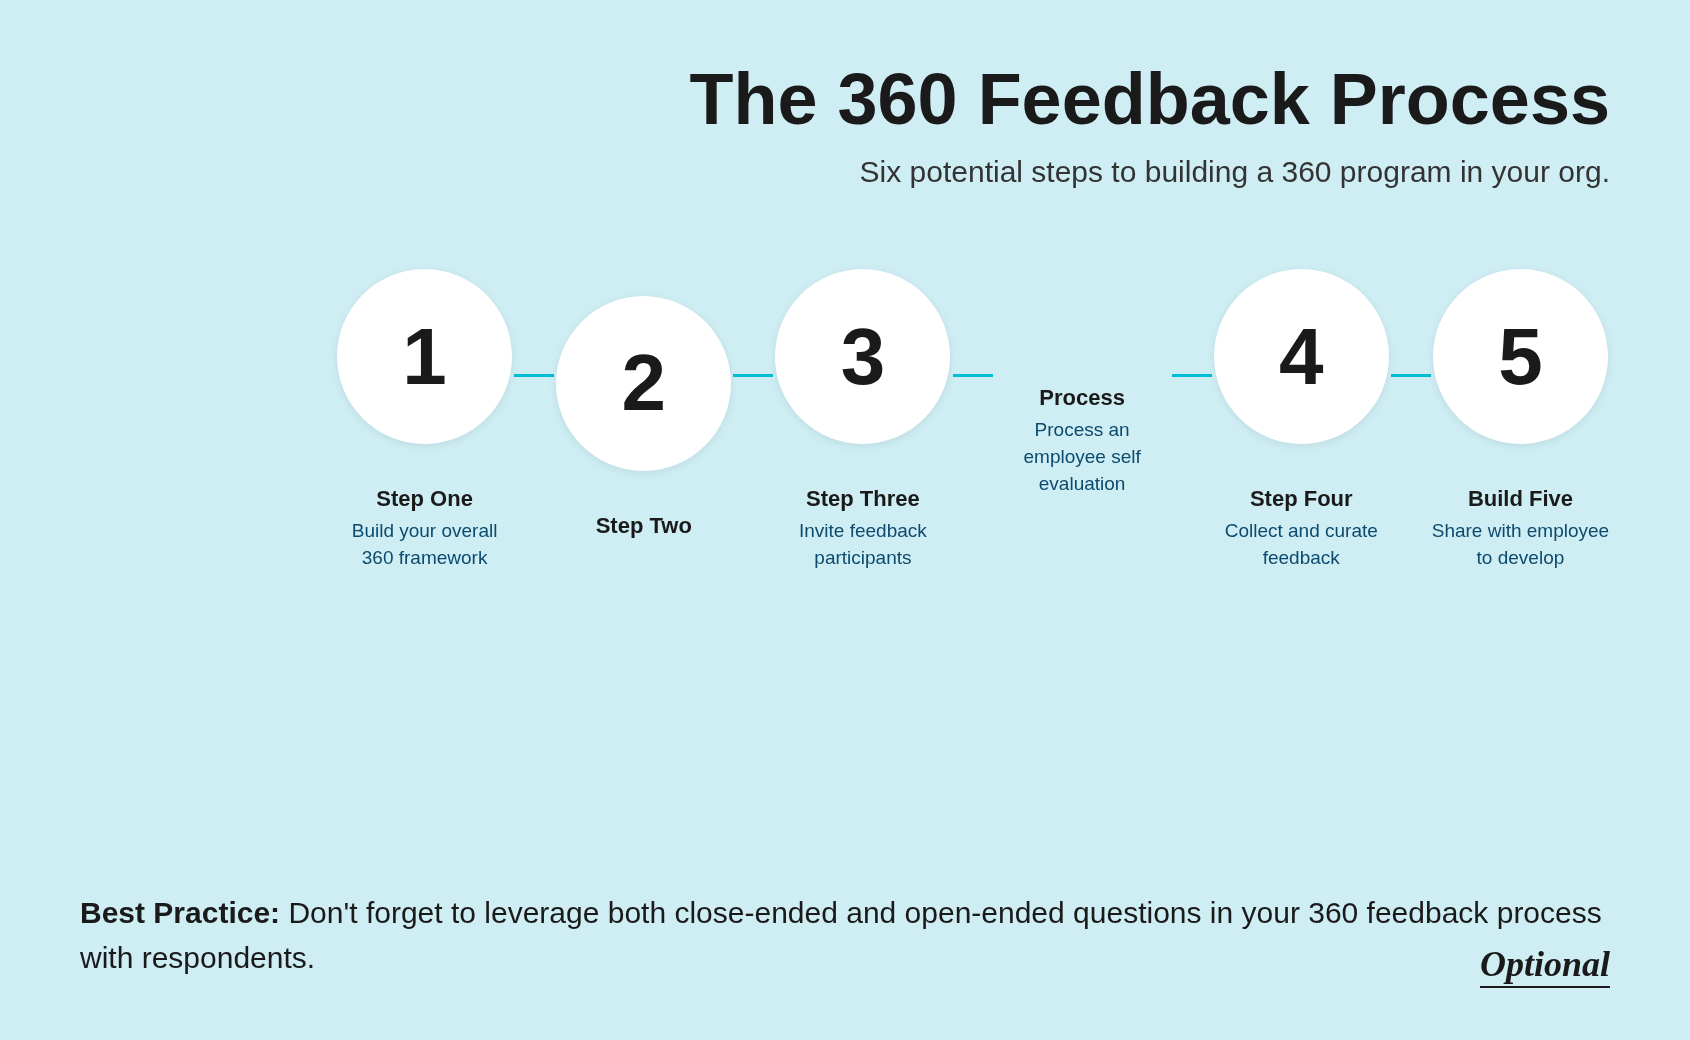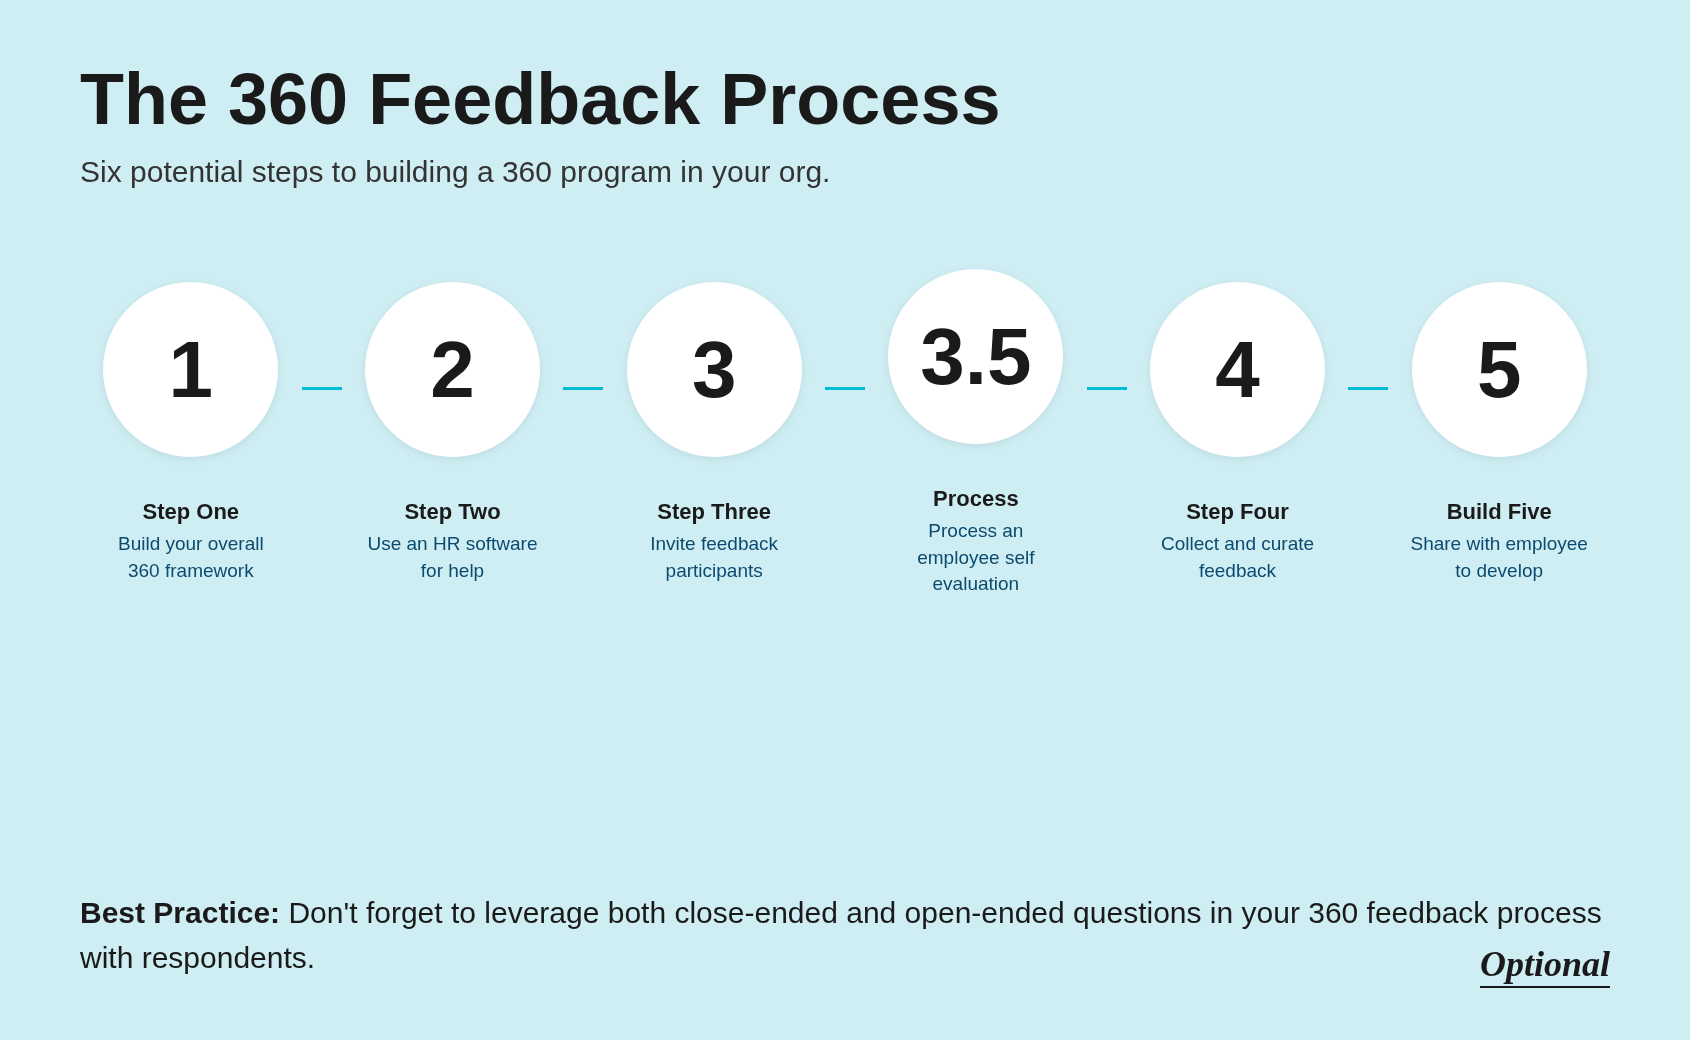--- a/index.html
+++ b/index.html
@@ -1,15 +1,15 @@
 <!DOCTYPE html>
 <html><head>
   <meta charset="utf-8">
   <style>
-    * { margin: 0; padding: 0; box-sizing: border-box; }
+    * { margin: 0; padding: 0; box-sizing: border-box; align-items: flex-end; }
 
     body {
       width: 1690px;
       height: 1040px;
       background-color: #ceeef4;
       font-family: 'Arial', sans-serif;
       overflow: hidden;
       position: relative;
     }
 
@@ -140,34 +140,32 @@
           <div class="step-label">
             <div class="step-label-title">Step One</div>
             <div class="step-label-desc">Build your overall 360 framework</div>
           </div>
         </div>
         <div class="connector"></div>
         <div class="step-wrapper">
           <div class="circle">2</div>
           <div class="step-label">
             <div class="step-label-title">Step Two</div>
-            <div class="step-label-desc">Use an HR software for help</div>
           </div>
         </div>
         <div class="connector"></div>
         <div class="step-wrapper">
           <div class="circle">3</div>
           <div class="step-label">
             <div class="step-label-title">Step Three</div>
             <div class="step-label-desc">Invite feedback participants</div>
           </div>
         </div>
         <div class="connector"></div>
         <div class="step-wrapper">
-          <div class="circle">3.5</div>
           <div class="step-label">
             <div class="step-label-title">Process</div>
             <div class="step-label-desc">Process an employee self evaluation</div>
           </div>
         </div>
         <div class="connector"></div>
         <div class="step-wrapper">
           <div class="circle">4</div>
           <div class="step-label">
             <div class="step-label-title">Step Four</div>

